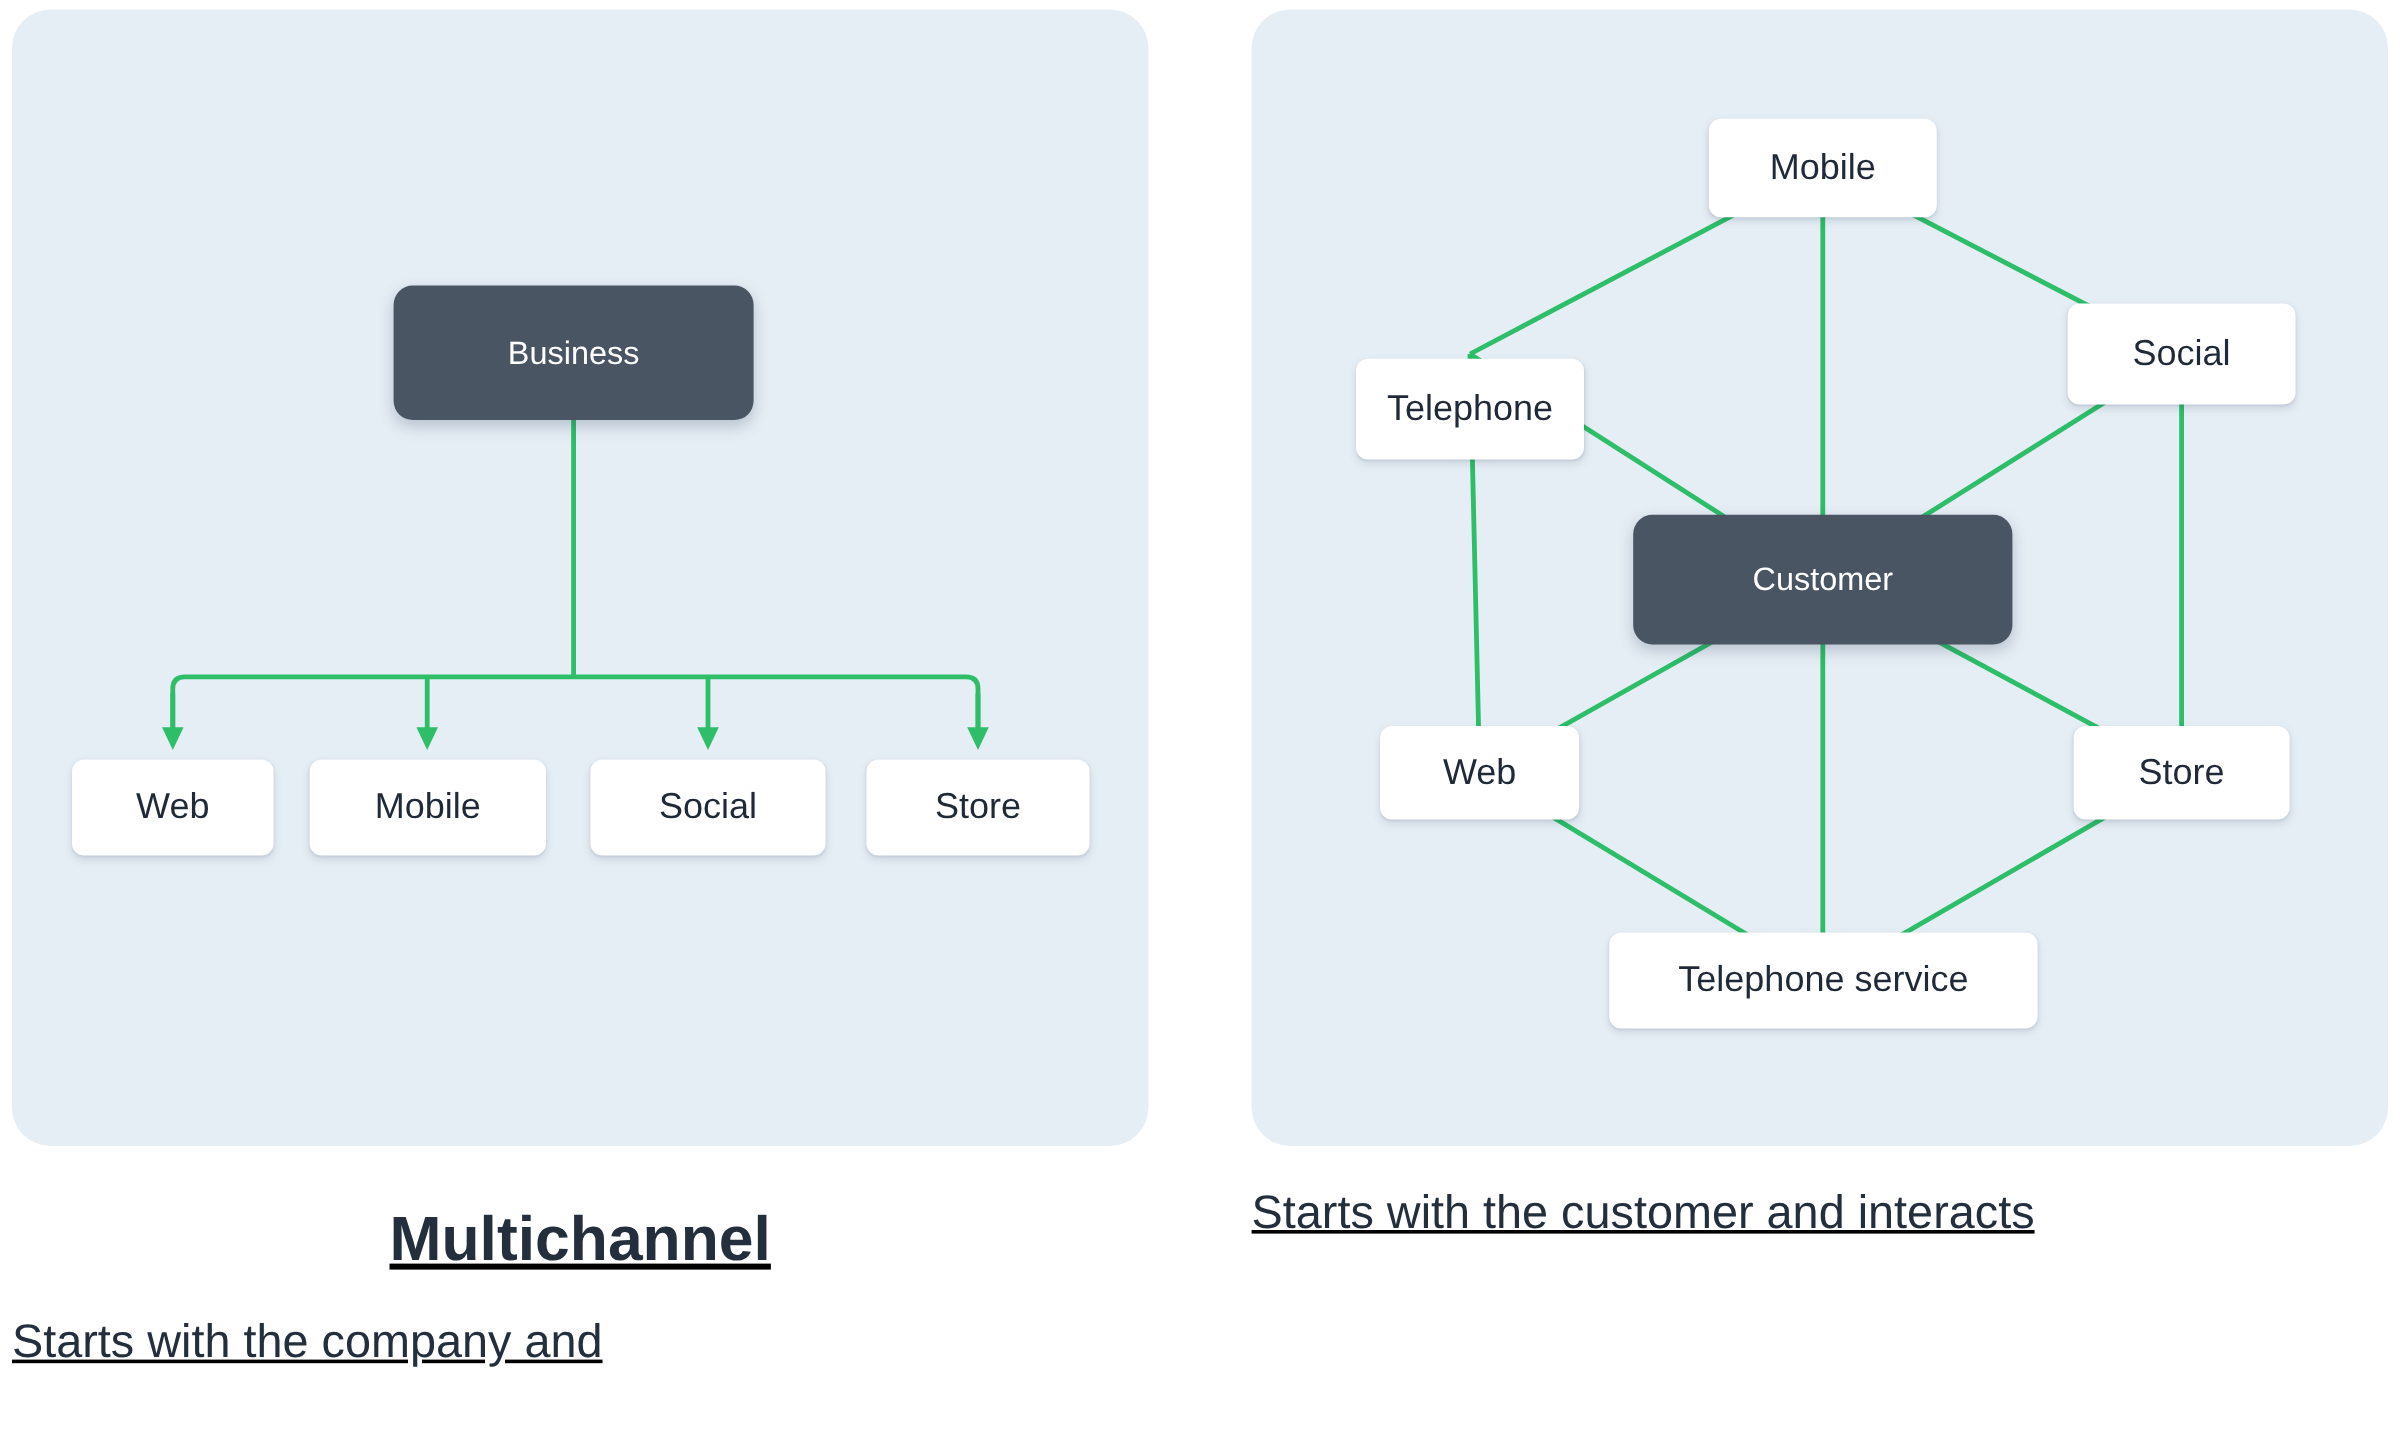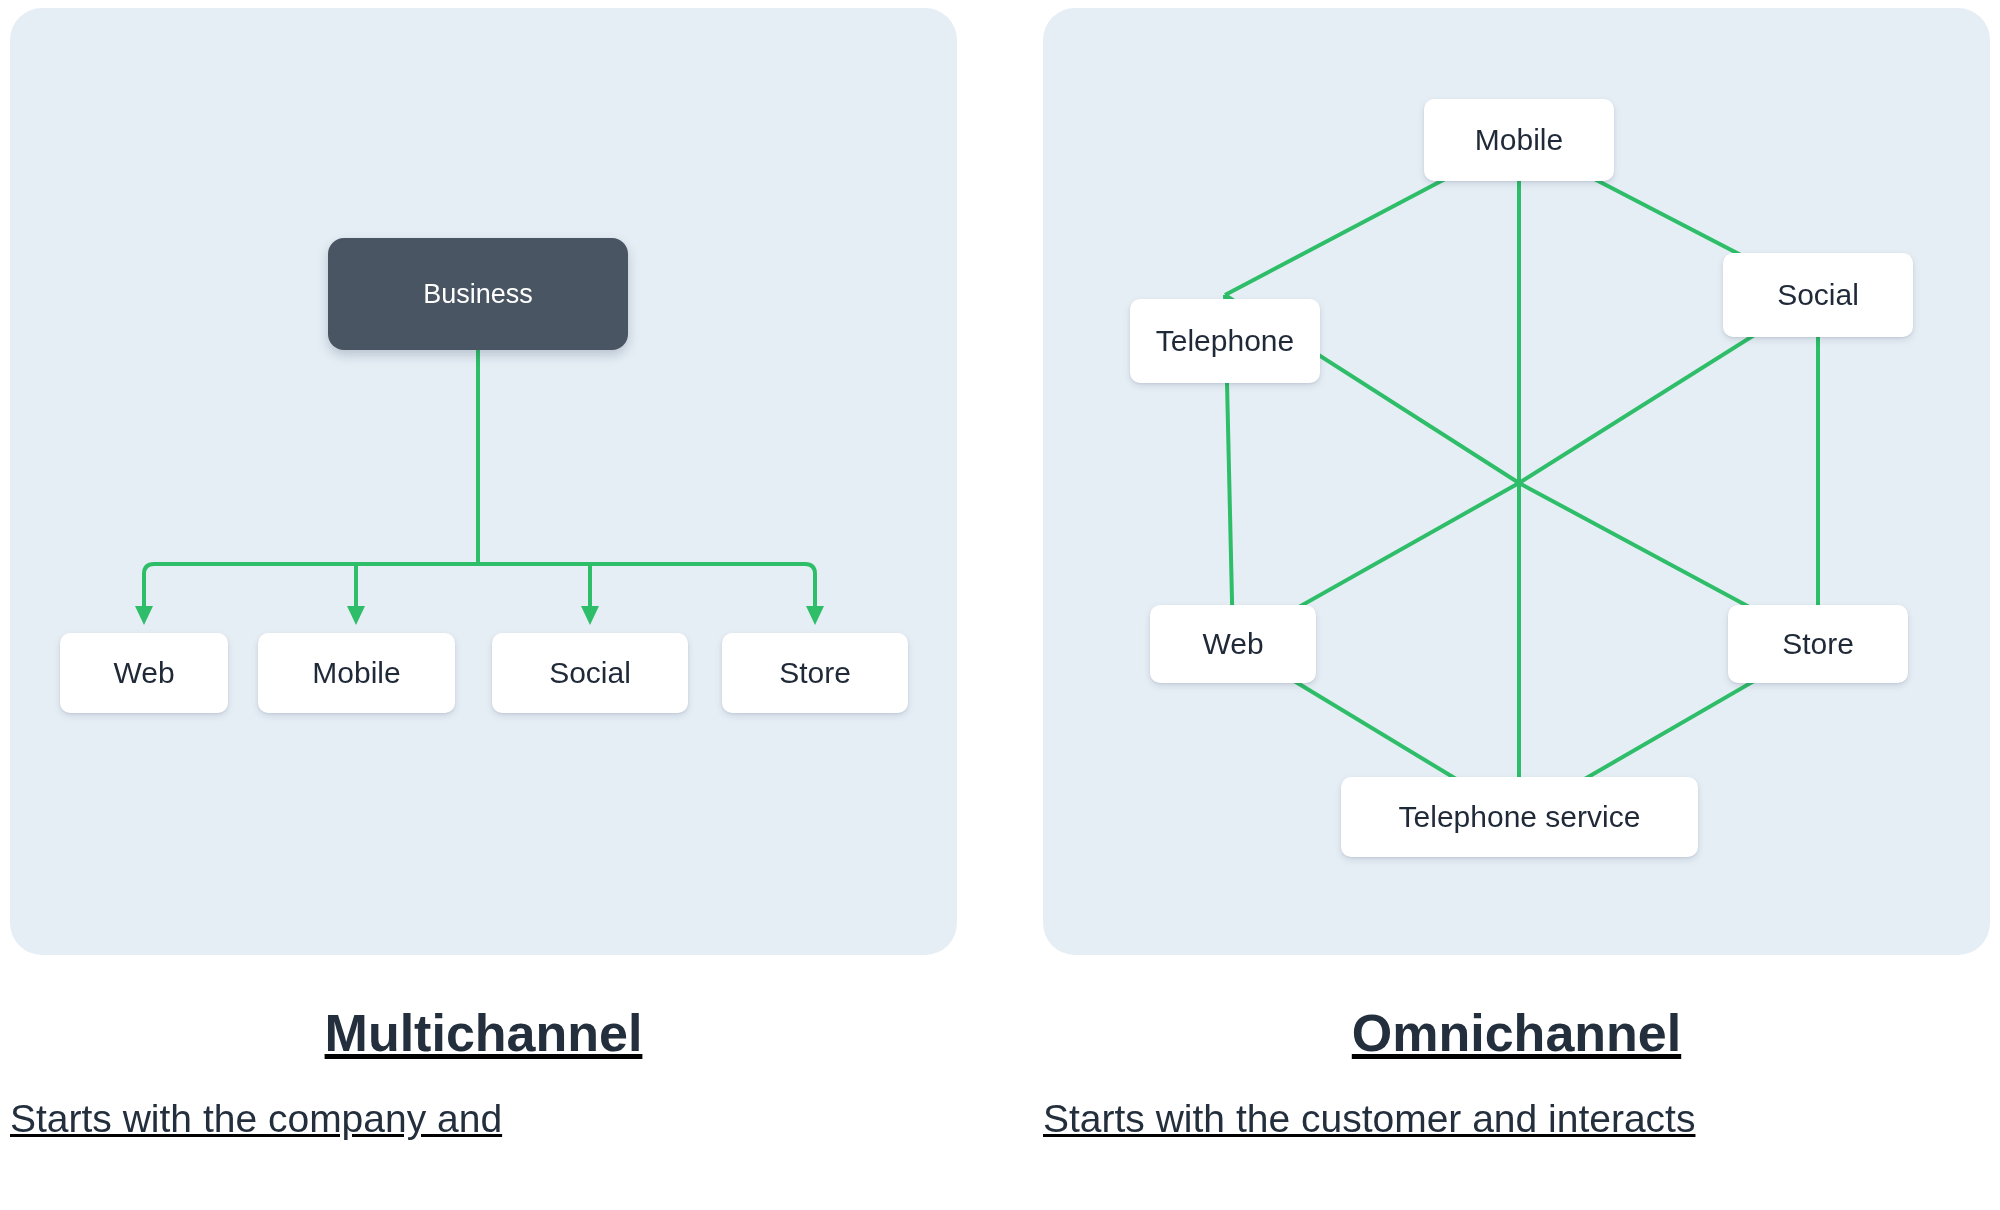--- a/index.html
+++ b/index.html
@@ -115,22 +115,22 @@
       <line class="edge" x1="476" y1="475" x2="190" y2="636"></line>
       <line class="edge" x1="476" y1="475" x2="775" y2="636"></line>
       <line class="edge" x1="476" y1="475" x2="476" y2="809"></line>
       <line class="edge" x1="190" y1="636" x2="476" y2="809"></line>
       <line class="edge" x1="775" y1="636" x2="476" y2="809"></line>
     </svg>
 
     <div class="node" style="left:381px; top:91px; width:190px; height:82px;">Mobile</div>
     <div class="node" style="left:87px; top:245px; width:190px; height:84px;margin-top:46px;">Telephone</div>
     <div class="node" style="left:680px; top:245px; width:190px; height:84px;">Social</div>
+    <div class="node node--dark" style="left:318px; top:421px; width:316px; height:108px;">Customer</div>
     <div class="node" style="left:107px; top:597px; width:166px; height:78px;">Web</div>
     <div class="node" style="left:685px; top:597px; width:180px; height:78px;">Store</div>
     <div class="node" style="left:298px; top:769px; width:357px; height:80px;">Telephone service</div>
   </div>
 
-  <h2 class="column-title">Omnichannel</h2>
   <p class="column-desc">
     <span class="desc-line">Starts with the customer and interacts</span>
   </p>
 </section>
 
 </body></html>

